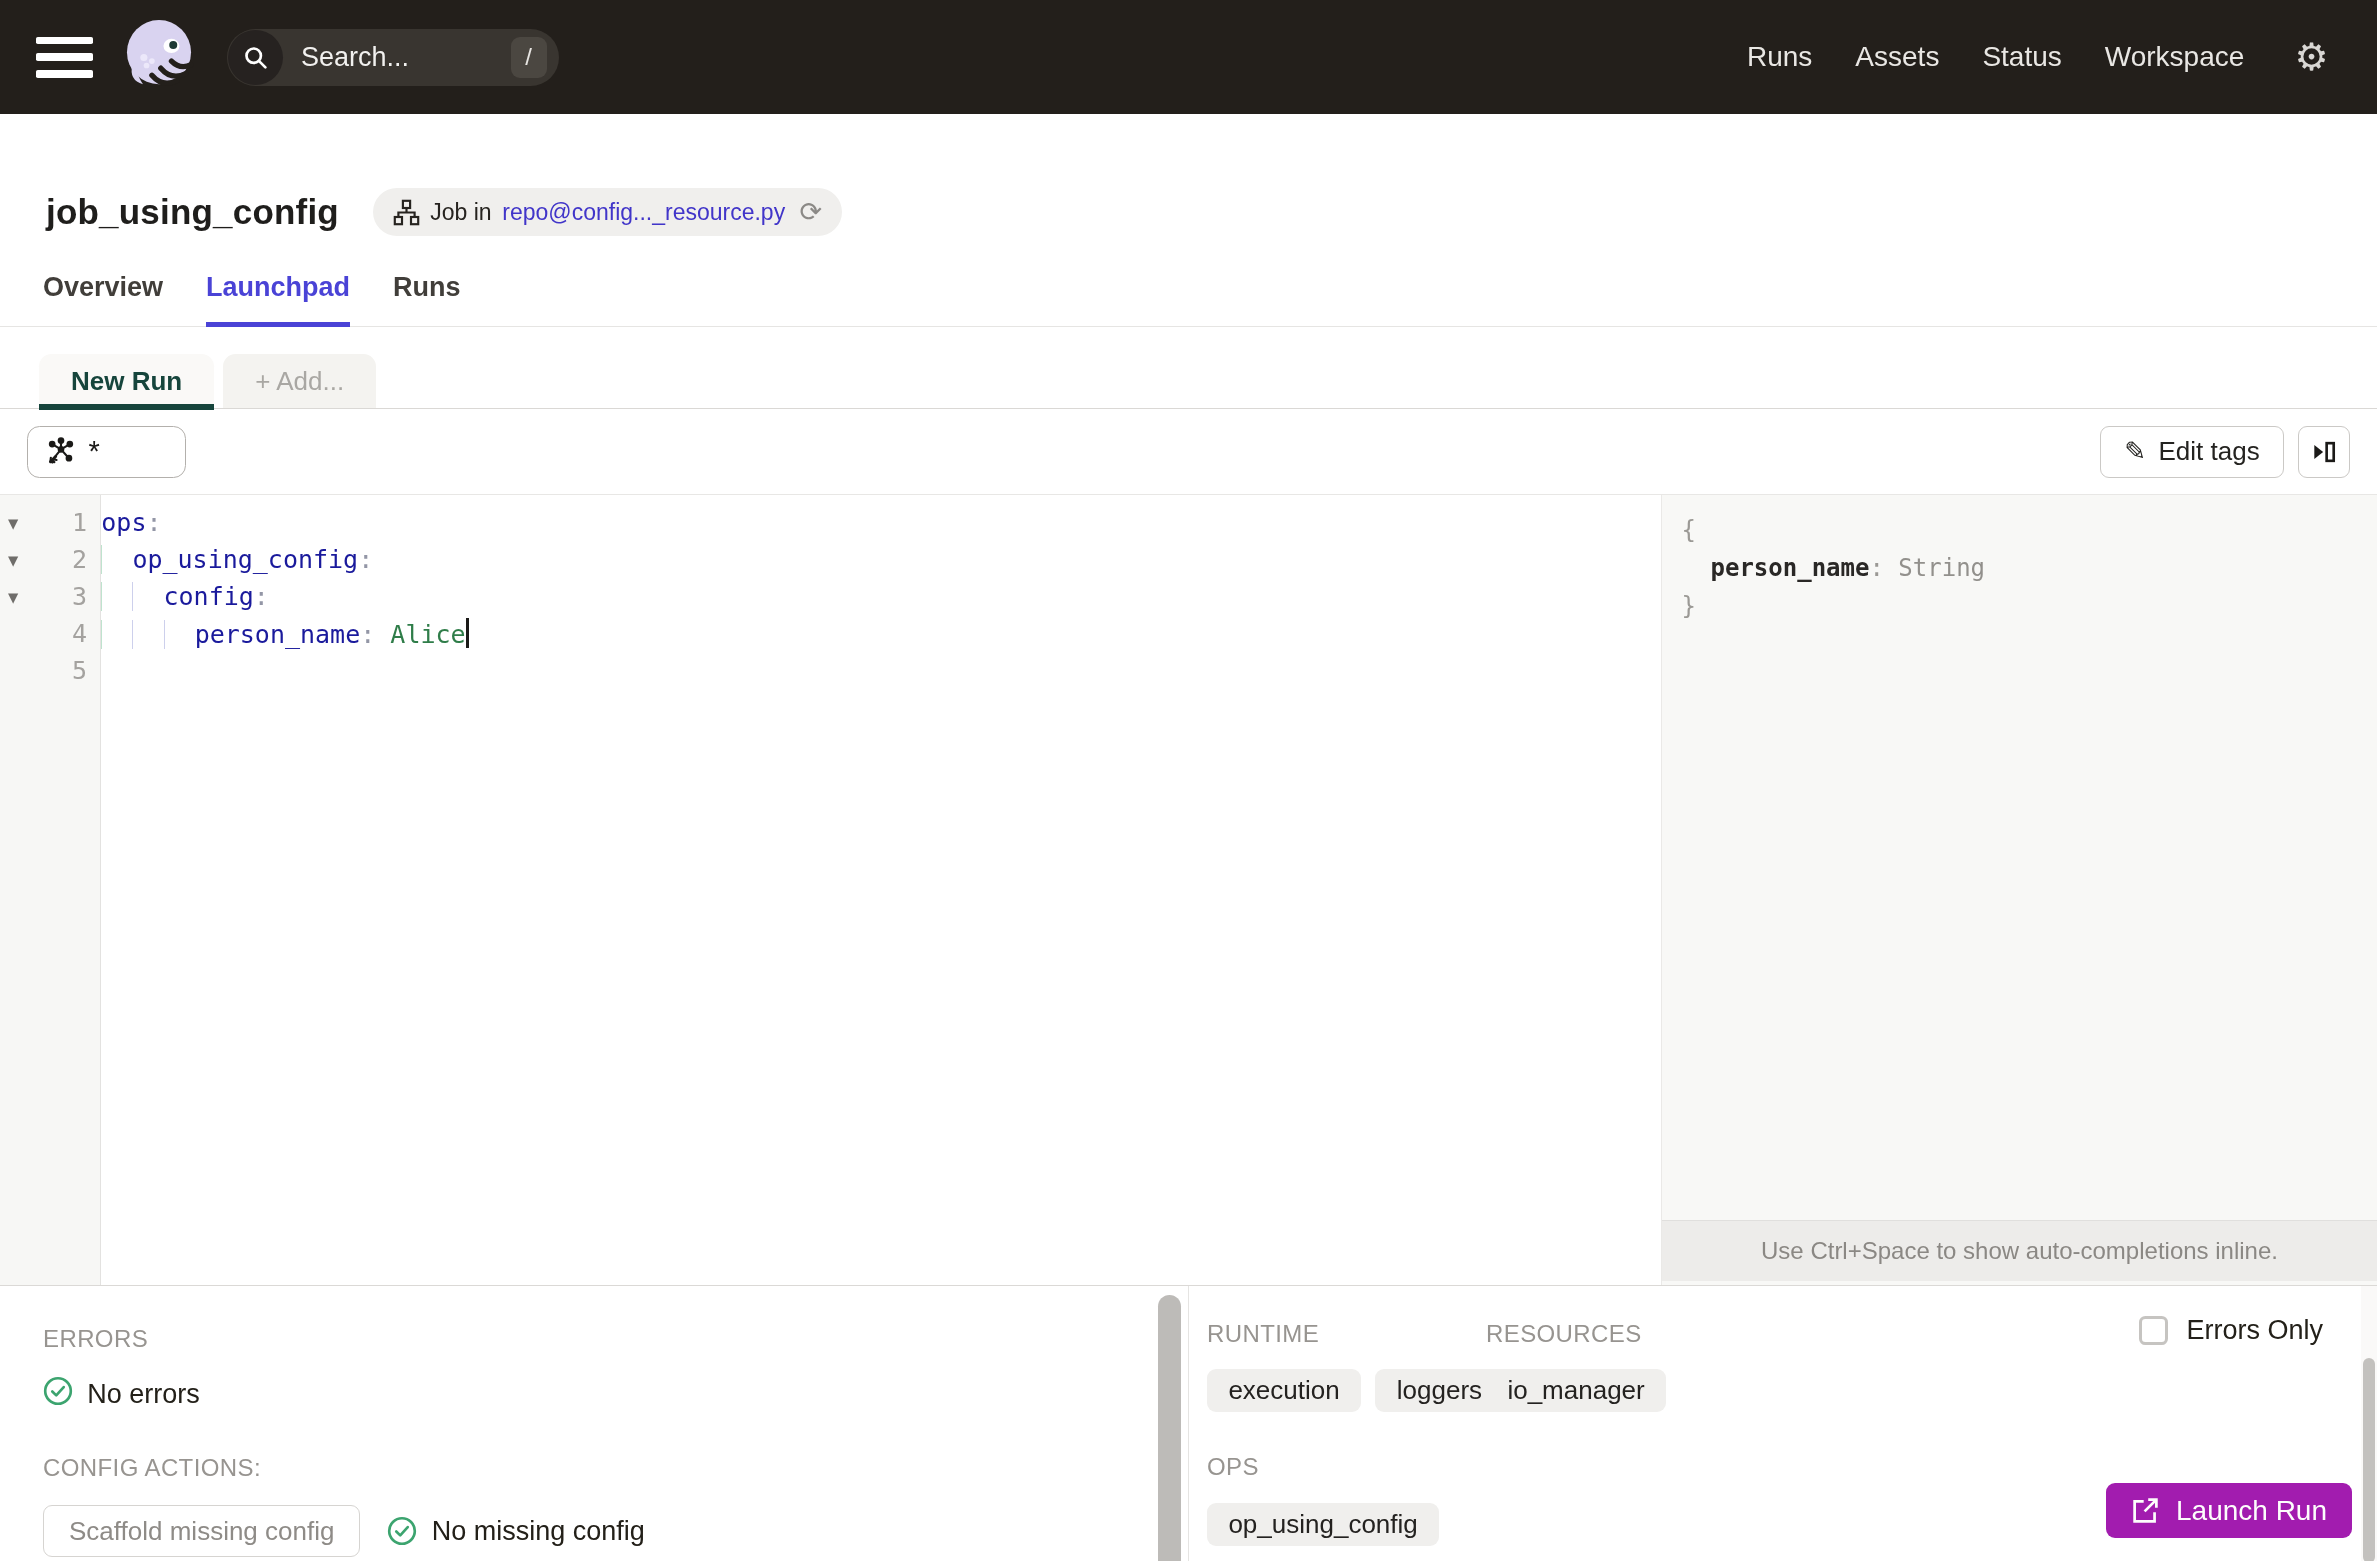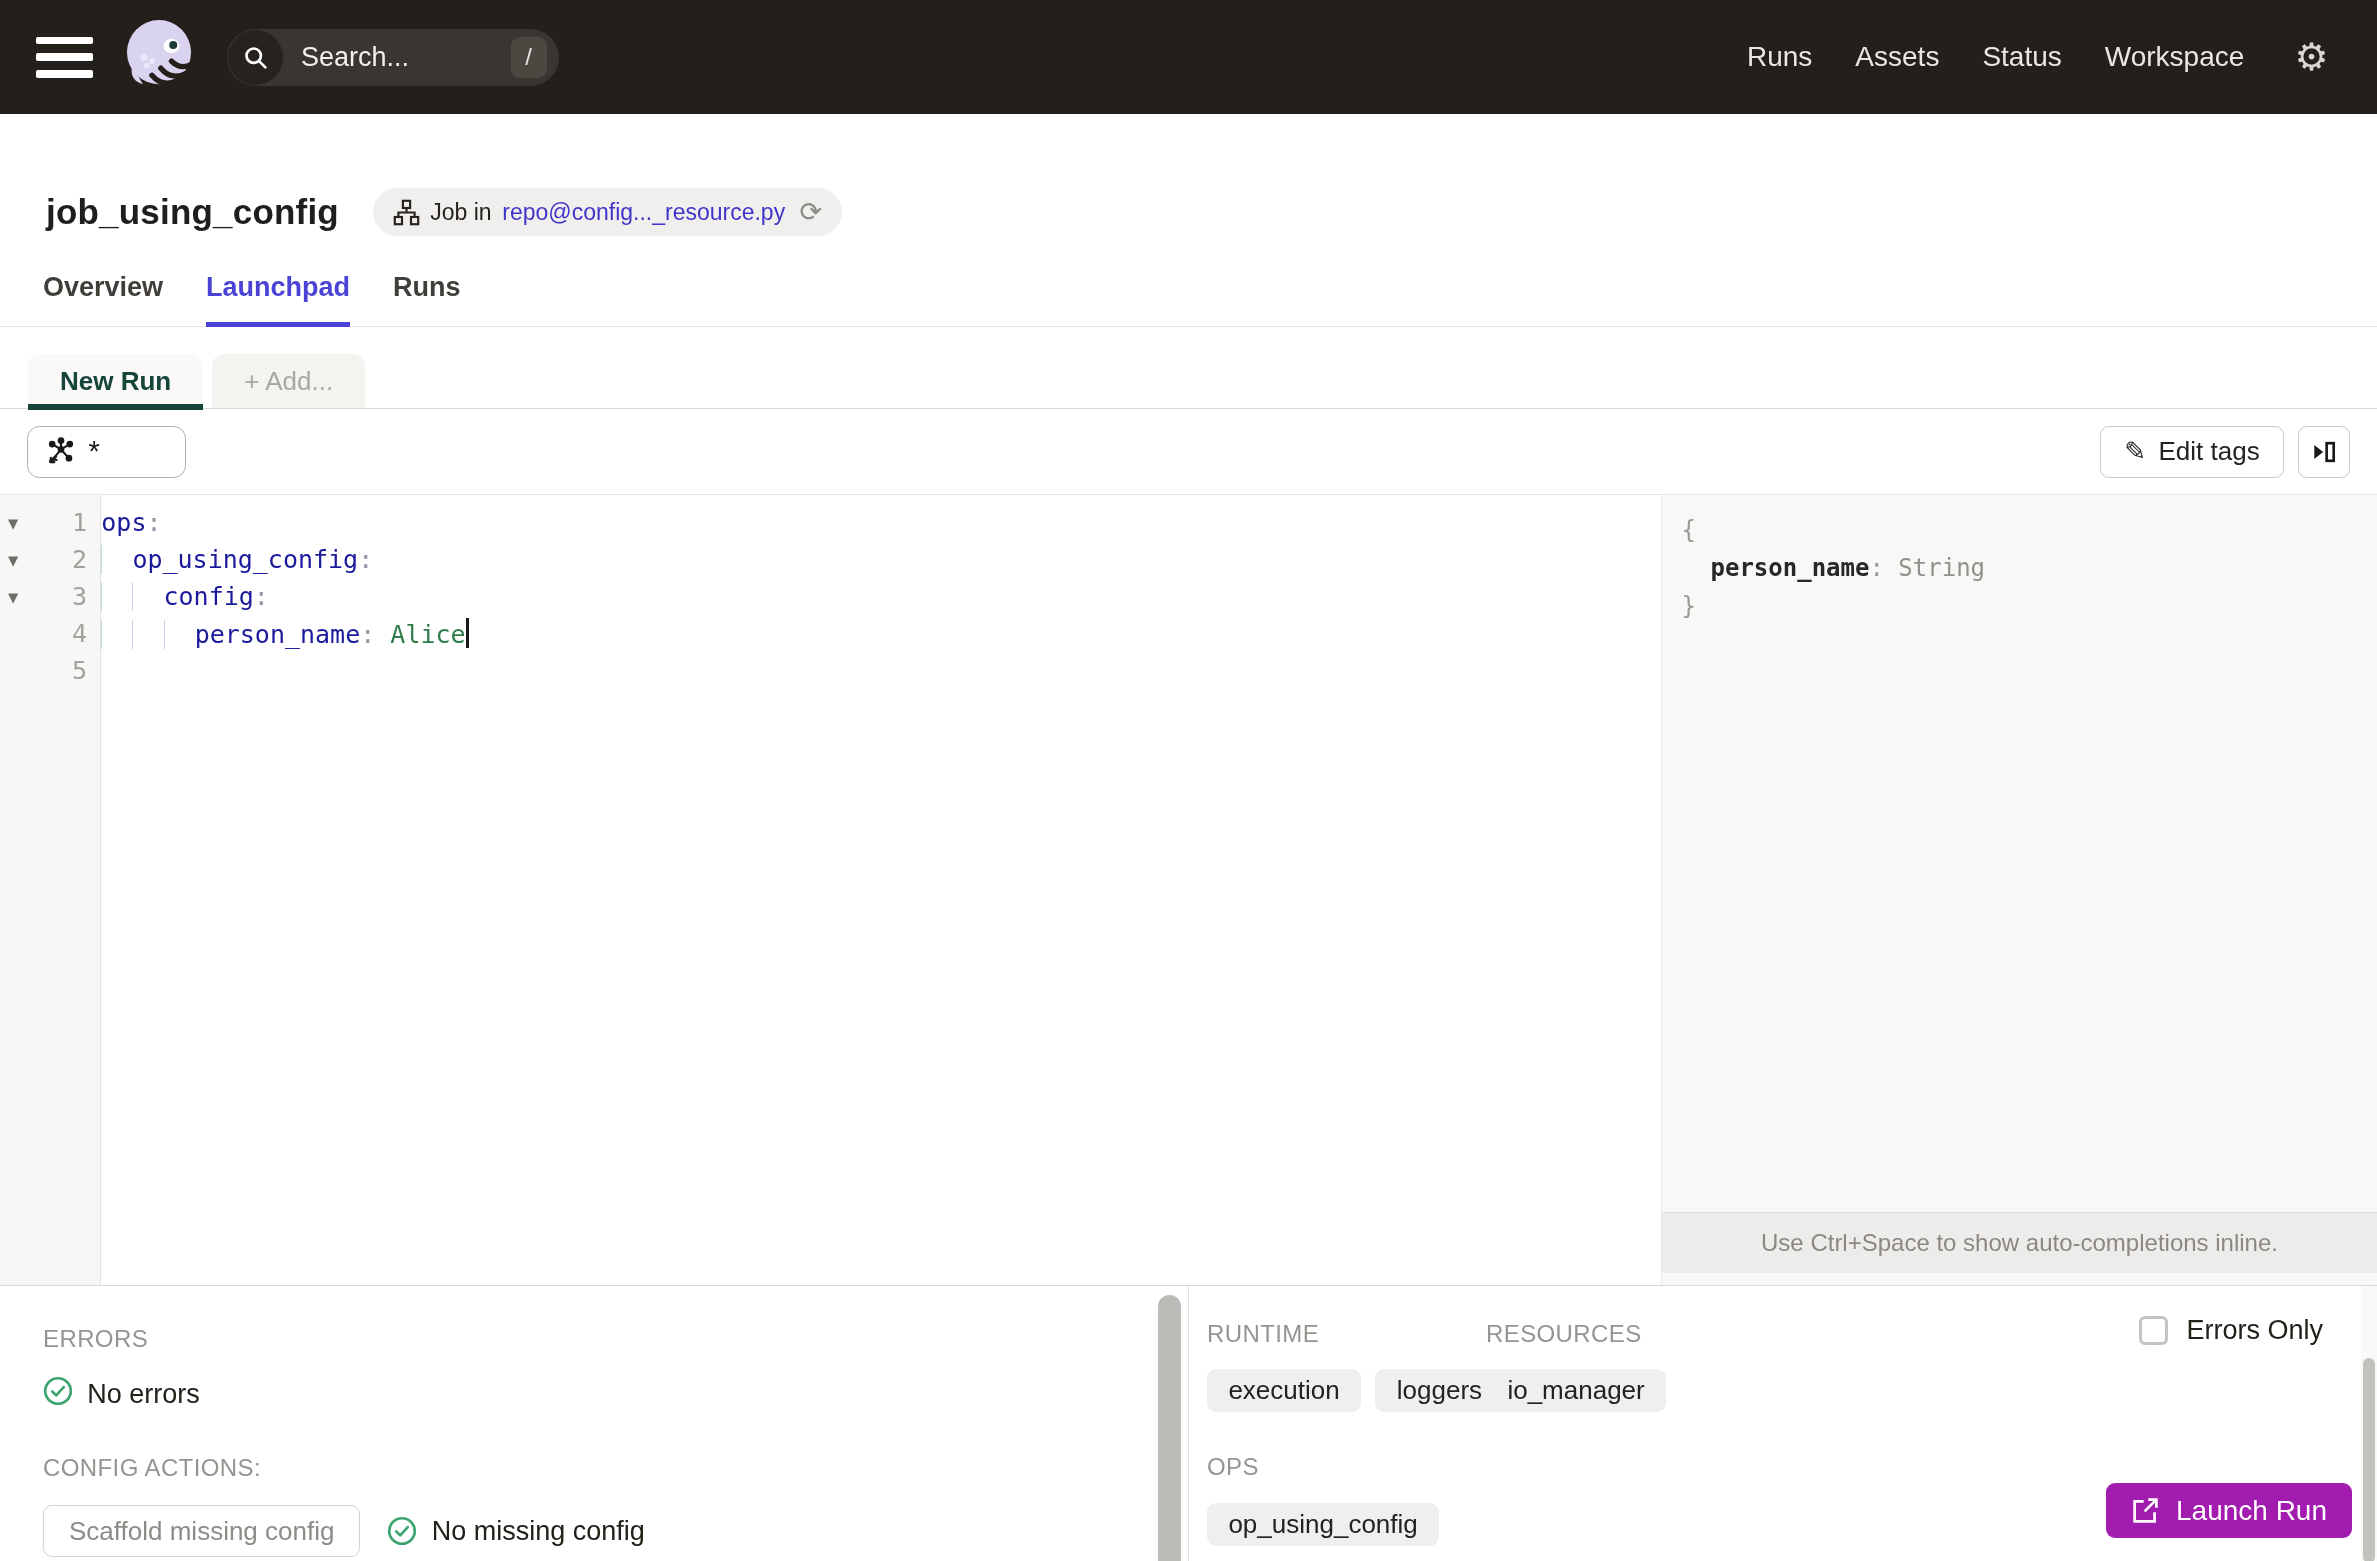--- a/index.html
+++ b/index.html
@@ -26,21 +26,21 @@
   .badge-link { color:#4135C9; cursor:pointer; }
   .refresh-icon { font-size:27px; color:#8B8986; cursor:pointer; margin-left:3.6px; }
 
   
   .tabs { margin-top:36px; padding:0 43px; display:flex; gap:43px; border-bottom:0.9px solid #E6E5E3; }
   .tab { font-size:27px; font-weight:600; color:#413E3A; padding-bottom:23px; position:relative; cursor:pointer; }
   .tab.active { color:#4A43D6; }
   .tab.active::after { content:""; position:absolute; left:0; right:0; bottom:-0.9px; height:5.4px; background:#4A43D6; }
 
   
-  .run-tabs { margin-top:27px; padding-left:28px; display:flex; gap:9px; border-bottom:1.8px solid #DAD8D5; align-items:flex-end; }
+  .run-tabs { margin-top:27px; padding-left:39px; display:flex; gap:9px; border-bottom:1.8px solid #DAD8D5; align-items:flex-end; }
   .run-tab { height:54px; padding:0 32px; font-size:26px; display:flex; align-items:center; border-radius:12.5px 12.5px 0 0; position:relative; cursor:pointer; }
   .run-tab.active { background:#FAF9F7; color:#16453C; font-weight:600; }
   .run-tab.active::after { content:""; position:absolute; left:0; right:0; bottom:-1.8px; height:5.4px; background:#16453C; }
   .run-tab.add { background:#F4F3F0; color:#A9A7A3; }
 
   
   .toolbar { height:86px; display:flex; align-items:center; padding:0 27px; border-bottom:0.9px solid #E8E7E5; background:#fff; }
   .op-pill { width:159px; height:52px; border:1.8px solid #B3B0AC; border-radius:12.5px; display:flex; align-items:center; gap:12.5px; padding:0 18px; cursor:text; }
   .op-star { font-size:29px; color:#1B1A18; }
   .toolbar-right { margin-left:auto; display:flex; gap:14.3px; align-items:center; }
@@ -61,21 +61,21 @@
   .tok-punct { color:#9396A6; }
   .tok-str { color:#2F7D49; }
   .tok-plain { color:#1B1A18; }
   .tok-guide-g { border-left:1.8px solid #BFE3CE; }
   .tok-guide-p { border-left:1.8px solid #CDD0EC; }
   .tok-cursor { display:inline-block; width:2.7px; height:30px; background:#1B1A18; vertical-align:-5.4px; margin-left:0.9px; }
 
   .schema-panel { width:716px; background:#F8F8F6; border-left:0.9px solid #EAE9E7; position:relative; font-family:"DejaVu Sans Mono", monospace; font-size:24px; color:#9B9995; padding:16px 0 0 19.6px; line-height:38px; }
   .schema-key { font-weight:bold; color:#2A2826; }
   .schema-type { color:#92908C; }
-  .schema-hint { position:absolute; bottom:12px; left:0; right:0; height:61px; background:#EDECEA; border-top:0.9px solid #E0DFDD; display:flex; align-items:center; justify-content:center; font-family:"Liberation Sans", sans-serif; font-size:24px; color:#8B8884; }
+  .schema-hint { position:absolute; bottom:4px; left:0; right:0; height:61px; background:#EDECEA; border-top:0.9px solid #E0DFDD; display:flex; align-items:center; justify-content:center; font-family:"Liberation Sans", sans-serif; font-size:24px; color:#8B8884; }
 
   
   .bottom { display:flex; height:298px; border-top:1.8px solid #DBD9D6; overflow:hidden; }
   .bottom-left { width:1188px; position:relative; padding:39px 0 0 43px; overflow:hidden; }
   .panel-label { font-size:24px; color:#979490; letter-spacing:0.4px; font-weight:500; }
   .status-row { display:flex; align-items:center; gap:14.3px; margin-top:23px; font-size:27px; color:#232019; }
   .config-label { margin-top:41px; }
   .action-row { display:flex; align-items:center; gap:27px; margin-top:23px; }
   .action-btn { height:52px; padding:0 25px; border:1.8px solid #D6D4D1; border-radius:9px; background:#fff; font-size:26px; color:#8E8B87; cursor:pointer; font-family:inherit; }
   .action-status { display:flex; align-items:center; gap:14.3px; font-size:27px; color:#232019; }

